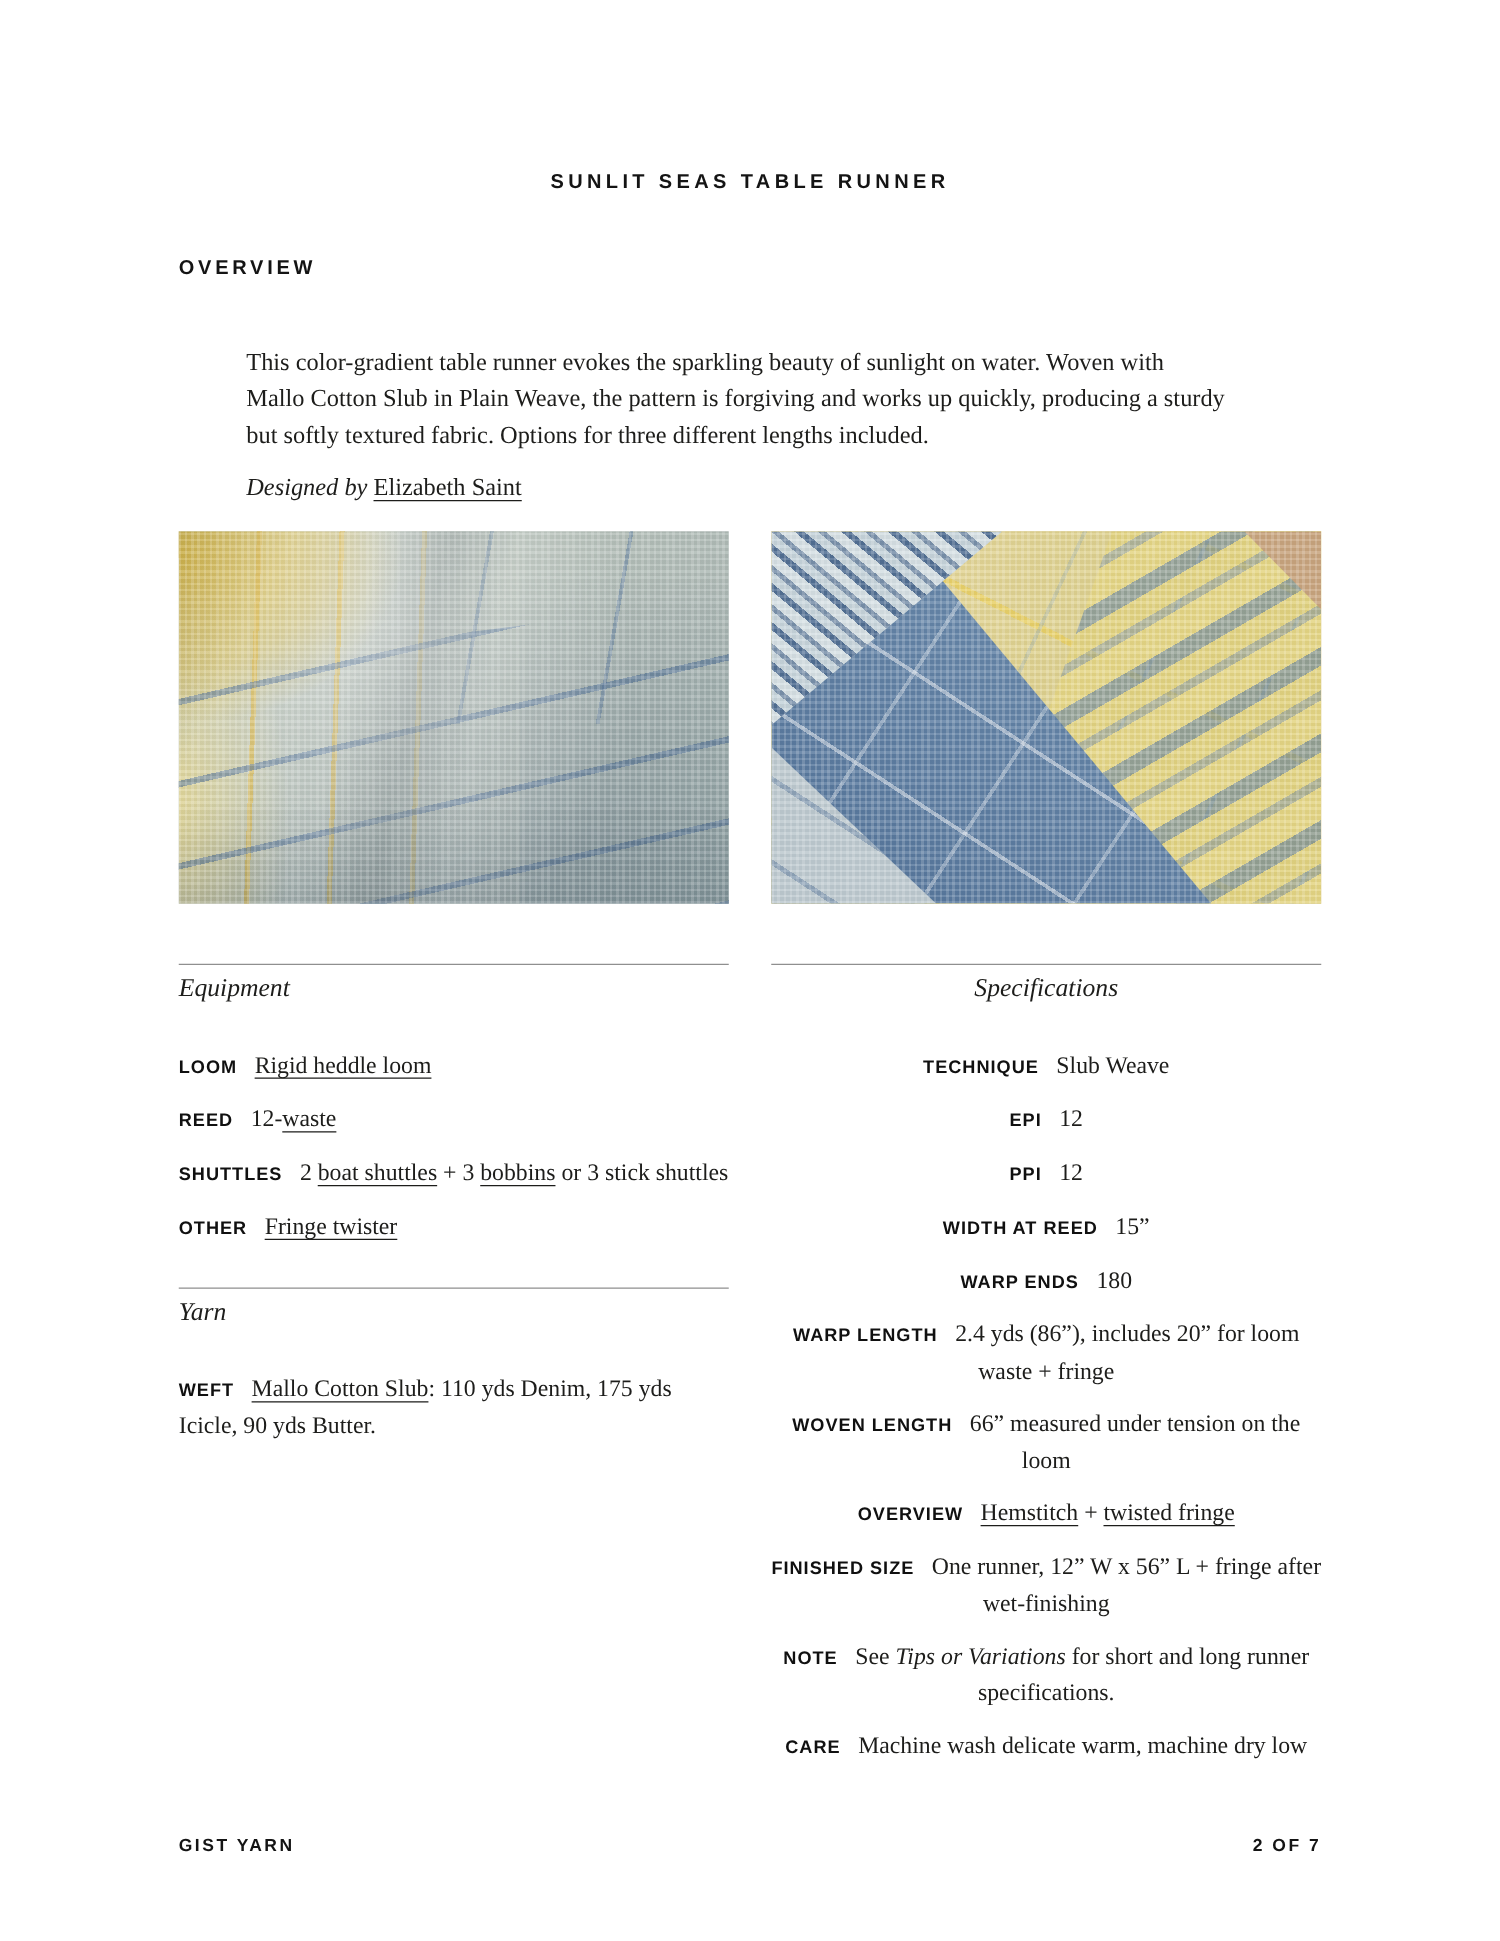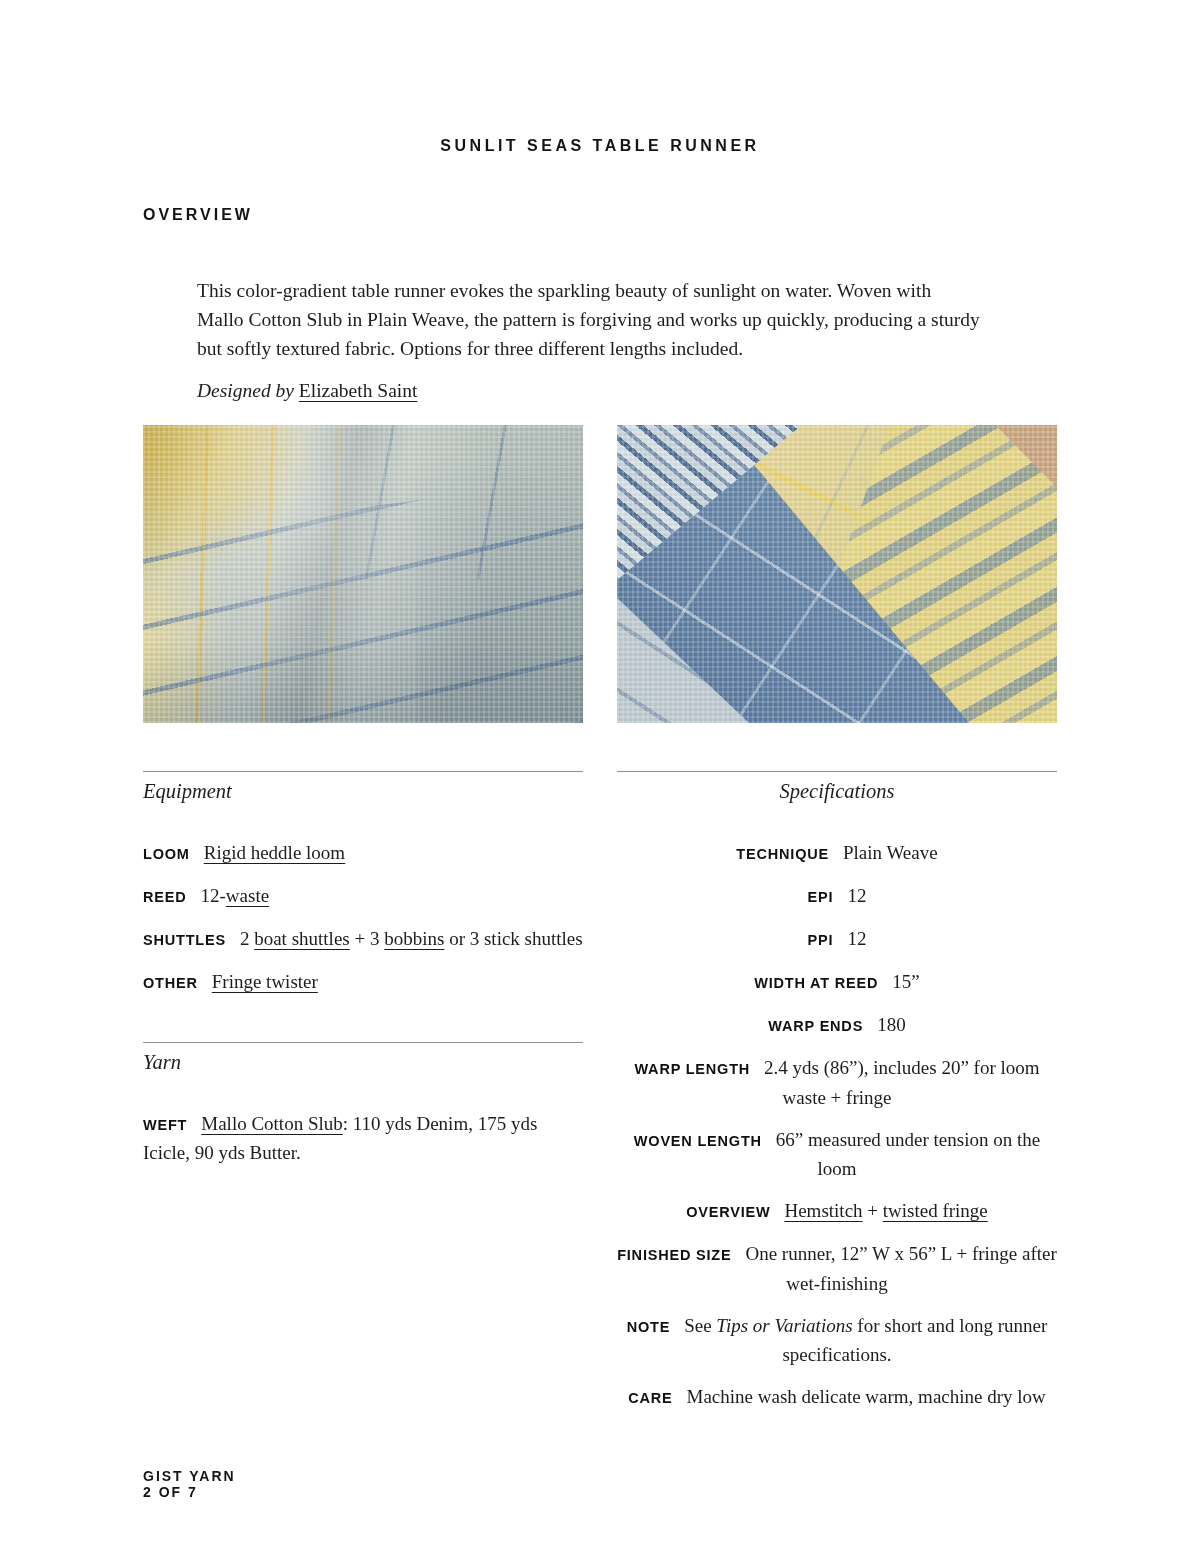--- a/index.html
+++ b/index.html
@@ -72,36 +72,36 @@
     repeating-linear-gradient(40deg, rgba(62,94,136,0.85) 0 5px, rgba(198,212,219,0.95) 5px 12px, rgba(90,118,152,0.7) 12px 16px, rgba(214,224,228,0.95) 16px 24px),
     #c2ced4;}
   .pr-tan-corner{clip-path:polygon(86% 0, 100% 0, 100% 21%);background:#c8a47e;}
   .weave{background:
     repeating-linear-gradient(90deg, rgba(255,255,255,0.17) 0 2px, rgba(0,0,0,0) 2px 5px),
     repeating-linear-gradient(0deg, rgba(255,255,255,0.13) 0 2px, rgba(0,0,0,0.03) 2px 5px);}
   
   .col{position:absolute;top:771px;width:440px;}
   .col-left{left:143px;}
   .col-right{left:617px;text-align:center;}
-  .section + .section{margin-top:44px;}
+  .section + .section{margin-top:32px;}
   .section-rule{border:0;border-top:1px solid #8f8f8f;height:0;margin:0;}
   .section-heading{font-style:italic;font-size:20.5px;font-weight:400;margin:8px 0 36px 0;color:#1d1d1b;}
   .row{font-size:19px;line-height:28.5px;margin:0 0 13.5px 0;}
   .row-label{
     font-family:"Liberation Sans", sans-serif;font-weight:700;
     font-size:14.5px;letter-spacing:0.8px;color:#101010;margin-right:14px;
   }
   .seg-link{text-decoration:underline;text-underline-offset:4px;text-decoration-thickness:1px;cursor:pointer;}
   .seg-italic{font-style:italic;}
   
   .footer{
     position:absolute;left:143px;right:143px;top:1468px;
     display:flex;justify-content:space-between;
     font-family:"Liberation Sans", sans-serif;font-weight:700;
-    font-size:14px;letter-spacing:2px;color:#141414;flex-direction:column;
+    font-size:14px;letter-spacing:2px;color:#141414;
   }
 </style>
 </head>
 <body>
 
 <div class="page">
 
   <div class="doc-title">SUNLIT SEAS TABLE RUNNER</div>
 
   <div class="overview-heading">OVERVIEW</div>
@@ -147,21 +147,21 @@
       <p class="row"><span class="row-label">WEFT</span><span class="row-value"><span class="seg-link">Mallo Cotton Slub</span><span>: 110 yds Denim, 175 yds Icicle, 90 yds Butter.</span></span></p>
     </div>
 
   </div>
 
   <div class="col col-right">
 
     <div class="section">
       <hr class="section-rule">
       <h2 class="section-heading">Specifications</h2>
-      <p class="row"><span class="row-label">TECHNIQUE</span><span class="row-value"><span>Plain Weave</span></span></p>
+      <p class="row"><span class="row-label">TECHNIQUE</span><span class="row-value"><span>Slub Weave</span></span></p>
       <p class="row"><span class="row-label">EPI</span><span class="row-value"><span>12</span></span></p>
       <p class="row"><span class="row-label">PPI</span><span class="row-value"><span>12</span></span></p>
       <p class="row"><span class="row-label">WIDTH AT REED</span><span class="row-value"><span>15”</span></span></p>
       <p class="row"><span class="row-label">WARP ENDS</span><span class="row-value"><span>180</span></span></p>
       <p class="row"><span class="row-label">WARP LENGTH</span><span class="row-value"><span>2.4 yds (86”), includes 20” for loom waste + fringe</span></span></p>
       <p class="row"><span class="row-label">WOVEN LENGTH</span><span class="row-value"><span>66” measured under tension on the loom</span></span></p>
       <p class="row"><span class="row-label">OVERVIEW</span><span class="row-value"><span class="seg-link">Hemstitch</span><span> + </span><span class="seg-link">twisted fringe</span></span></p>
       <p class="row"><span class="row-label">FINISHED SIZE</span><span class="row-value"><span>One runner, 12” W x 56” L + fringe after wet-finishing</span></span></p>
       <p class="row"><span class="row-label">NOTE</span><span class="row-value"><span>See </span><span class="seg-italic">Tips or Variations</span><span> for short and long runner specifications.</span></span></p>
       <p class="row"><span class="row-label">CARE</span><span class="row-value"><span>Machine wash delicate warm, machine dry low</span></span></p>

